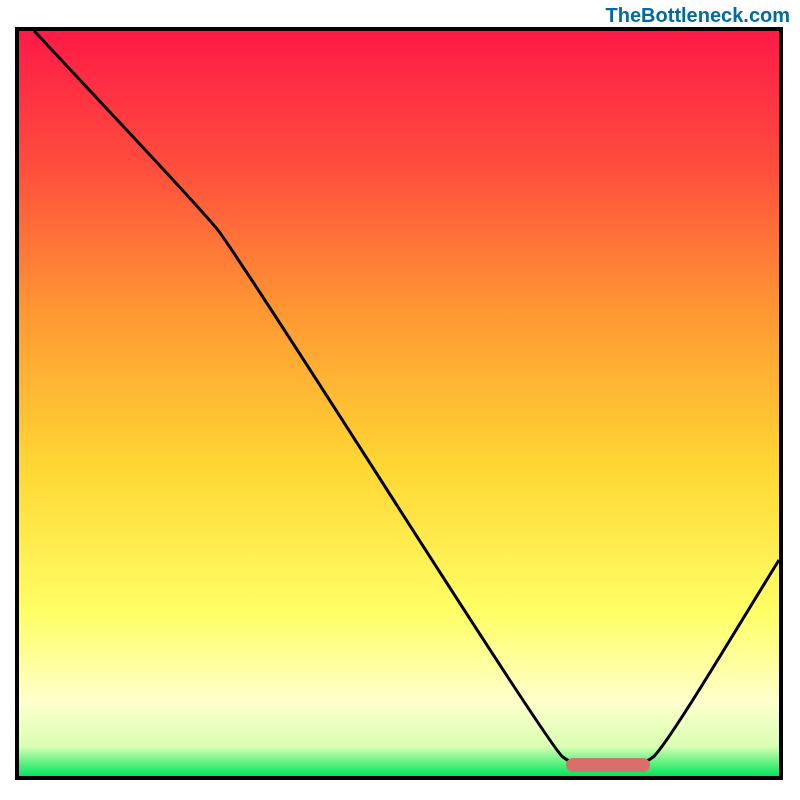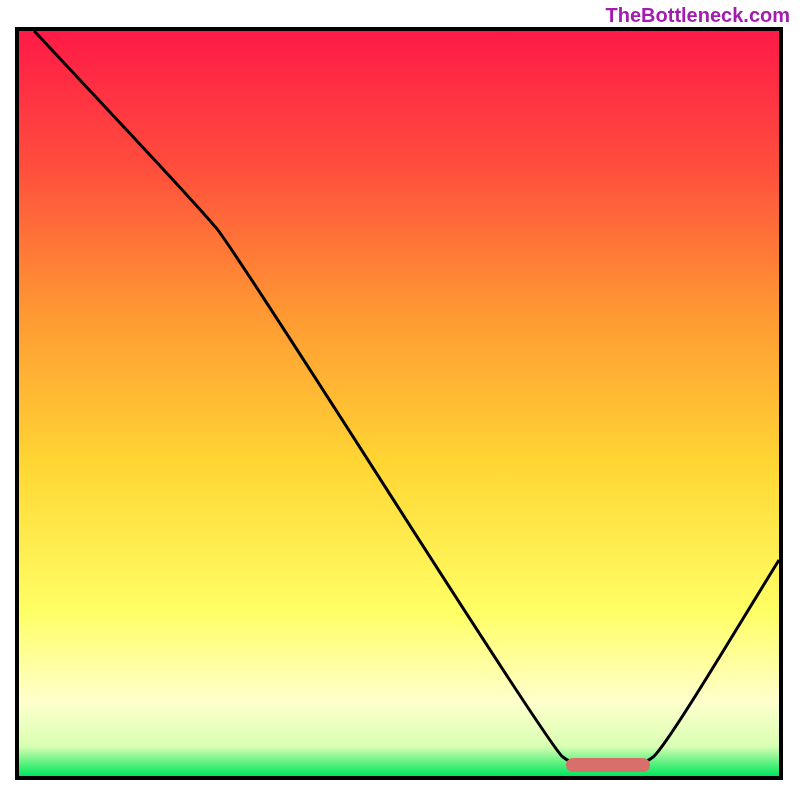--- a/index.html
+++ b/index.html
@@ -12,21 +12,21 @@
     width: 800px;
     height: 800px;
     position: relative;
   }
   .watermark {
     position: absolute;
     top: 4px;
     right: 10px;
     font-size: 20px;
     font-weight: bold;
-    color: #a21caf;
+    color: #0369a1;
     z-index: 10;
   }
   .plot-area {
     position: absolute;
     top: 27px;
     left: 15px;
     width: 768px;
     height: 753px;
     border: 4px solid #000000;
     box-sizing: border-box;

